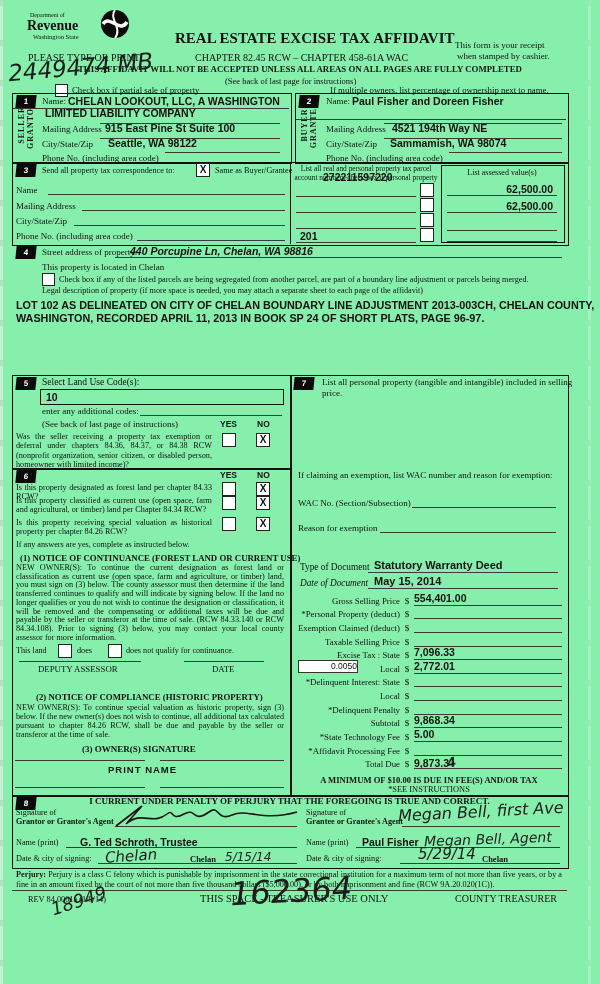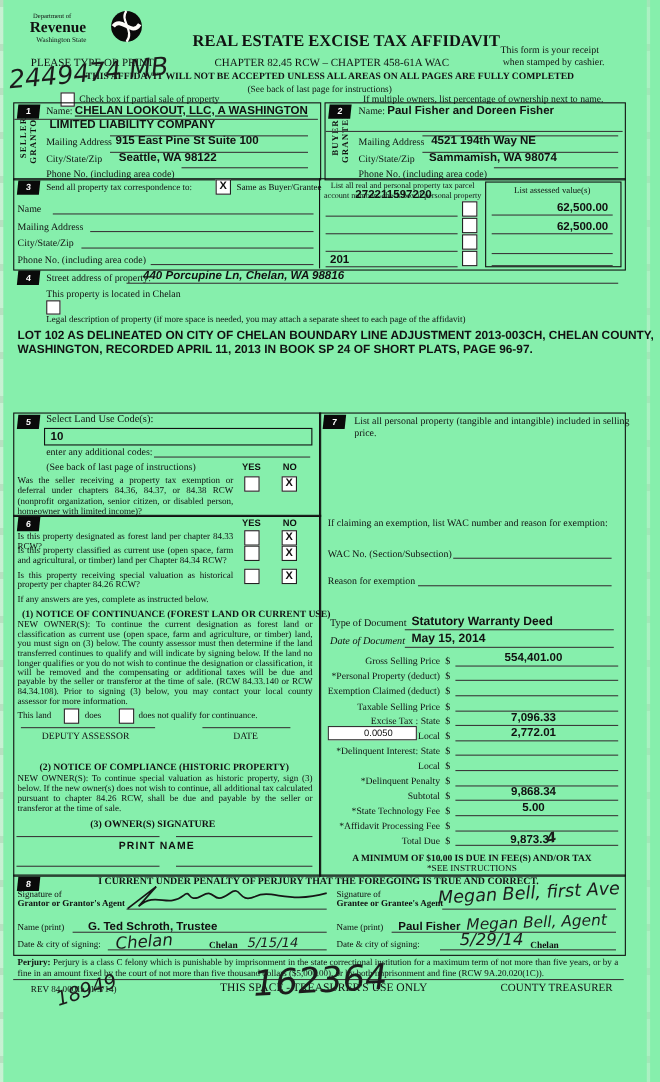--- a/index.html
+++ b/index.html
@@ -21,24 +21,24 @@
       font:bold 10px "Liberation Sans",sans-serif;text-align:center;line-height:12px;color:#111;}
   .vlabel{position:absolute;font:bold 8px "Liberation Serif",serif;letter-spacing:1px;
           text-align:center;transform:rotate(-90deg);line-height:9px;}
   .hw{font-family:"DejaVu Sans",sans-serif;font-style:italic;color:#1c1c1c;}
   .just{white-space:normal;text-align:justify;}
   .fees{position:absolute;left:296px;top:592px;width:266px;}
   .fee-row{position:relative;height:13.65px;display:flex;align-items:flex-end;}
   .fee-label{width:104px;display:flex;justify-content:flex-end;white-space:nowrap;
              font-size:8.8px;font-family:"Liberation Serif",serif;}
   .fee-d{width:14px;text-align:center;font-size:9px;}
-  .fee-line{flex:1;border-bottom:1px solid #3a3a3a;text-align:center;padding-right:6px;
+  .fee-line{flex:1;border-bottom:1px solid #3a3a3a;text-align:left;padding-right:6px;
             font:bold 10.5px "Liberation Sans",sans-serif;height:13px;}
   .ratebox{position:absolute;left:2px;top:0px;width:58px;height:11px;border:1px solid #333;
-           text-align:right;padding-right:21px;font:8.5px "Liberation Sans",sans-serif;background:#fff;}
+           text-align:right;padding-right:0;font:8.5px "Liberation Sans",sans-serif;background:#fff;}
   .scan-edge{position:absolute;top:0;bottom:0;width:3px;background:
      repeating-linear-gradient(180deg,#d8d5ce 0 6px,#f3f1ec 6px 40px);opacity:.6;}
 </style>
 </head>
 <body>
 
 <div class="page">
   <div class="scan-edge" style="left:0;"></div>
   <div class="scan-edge" style="right:9px;opacity:.35;"></div>
 
@@ -63,21 +63,21 @@
   <div class="t" style="left:330px;top:85px;font-size:8.8px;">If multiple owners, list percentage of ownership next to name.</div>
 
   <div class="box" style="left:12px;top:93px;width:278px;height:69px;">
     <div class="vlabel" style="left:-16px;top:22px;width:58px;">
       <span>SELLER</span><br>
       <span>GRANTOR</span>
     </div>
   </div>
   <div class="secnum" style="left:16px;top:95px;">1</div>
   <div class="t lb" style="left:42px;top:96px;">Name:</div>
-  <div class="t val" style="left:68px;top:95px;text-decoration:underline;">CHELAN LOOKOUT, LLC, A WASHINGTON</div>
+  <div class="t val" style="left:68px;top:95px;">CHELAN LOOKOUT, LLC, A WASHINGTON</div>
   <div class="t val" style="left:45px;top:107px;">LIMITED LIABILITY COMPANY</div>
   <div class="ul" style="left:13px;top:108px;width:276px;"></div>
   <div class="t lb" style="left:42px;top:124px;">Mailing Address</div>
   <div class="ul" style="left:100px;top:123px;width:180px;"></div>
   <div class="t val" style="left:105px;top:122px;">915 East Pine St Suite 100</div>
   <div class="t lb" style="left:42px;top:139px;">City/State/Zip</div>
   <div class="ul" style="left:100px;top:138px;width:180px;"></div>
   <div class="t val" style="left:108px;top:137px;">Seattle, WA 98122</div>
   <div class="t lb" style="left:42px;top:153px;">Phone No. (including area code)</div>
   <div class="ul" style="left:165px;top:152px;width:115px;"></div>
@@ -139,20 +139,21 @@
   <div class="t val" style="left:447px;top:200px;width:106px;text-align:right;">62,500.00</div>
   <div class="ul" style="left:447px;top:230px;width:110px;"></div>
   <div class="ul" style="left:447px;top:241px;width:110px;"></div>
 
   <div class="secnum" style="left:16px;top:246px;">4</div>
   <div class="t lb" style="left:42px;top:247px;">Street address of property:</div>
   <div class="ul" style="left:115px;top:257px;width:447px;"></div>
   <div class="t val" style="left:130px;top:245px;font-style:italic;">440 Porcupine Ln, Chelan, WA 98816</div>
   <div class="t lb" style="left:42px;top:262px;">This property is located in Chelan</div>
   <div class="cb" style="left:42px;top:273px;width:11px;height:11px;"></div>
+  <div class="t lb8" style="left:59px;top:275px;">Check box if any of the listed parcels are being segregated from another parcel, are part of a boundary line adjustment or parcels being merged.</div>
   <div class="t lb8" style="left:42px;top:286px;">Legal description of property (if more space is needed, you may attach a separate sheet to each page of the affidavit)</div>
   <div class="t val" style="left:16px;top:299px;font-size:10.8px;">LOT 102 AS DELINEATED ON CITY OF CHELAN BOUNDARY LINE ADJUSTMENT 2013-003CH, CHELAN COUNTY,</div>
   <div class="t val" style="left:16px;top:312px;font-size:10.8px;">WASHINGTON, RECORDED APRIL 11, 2013 IN BOOK SP 24 OF SHORT PLATS, PAGE 96-97.</div>
 
   <div class="box" style="left:12px;top:375px;width:278px;height:93px;"></div>
   <div class="secnum" style="left:16px;top:377px;">5</div>
   <div class="t lb" style="left:42px;top:377px;font-size:9.5px;">Select Land Use Code(s):</div>
   <div class="box" style="left:40px;top:389px;width:242px;height:14px;border-width:1.1px;">
     <span class="val" style="position:absolute;left:5px;top:1px;">10</span>
   </div>

